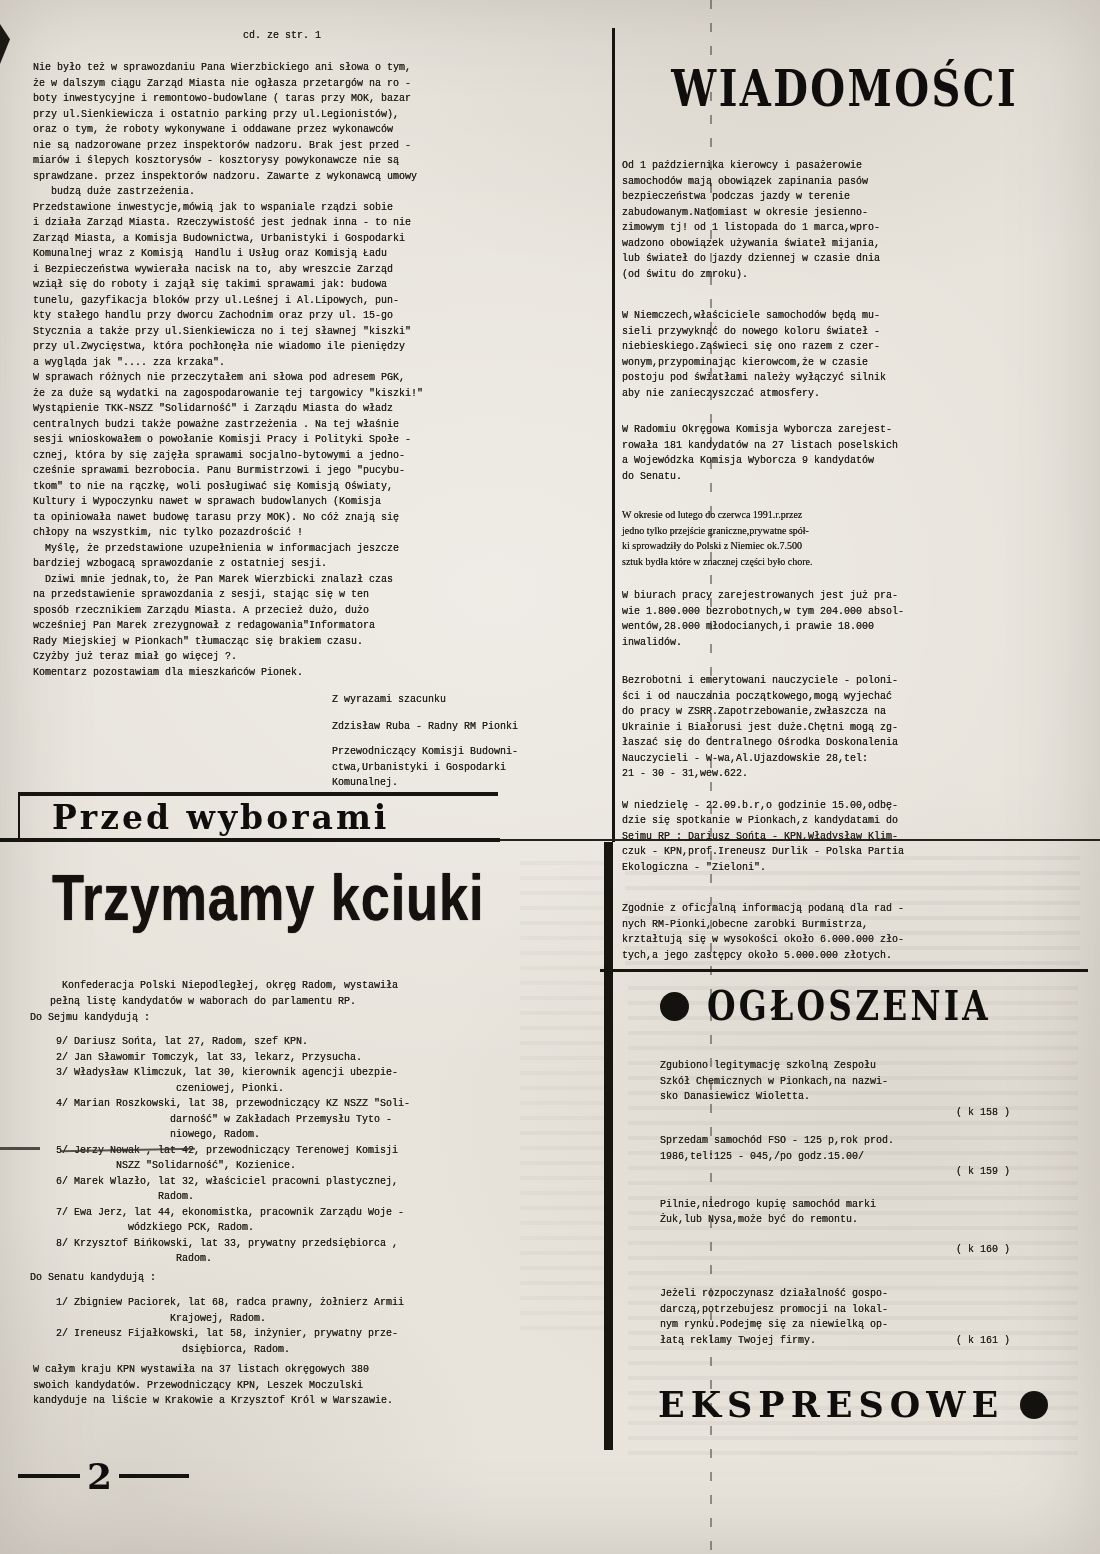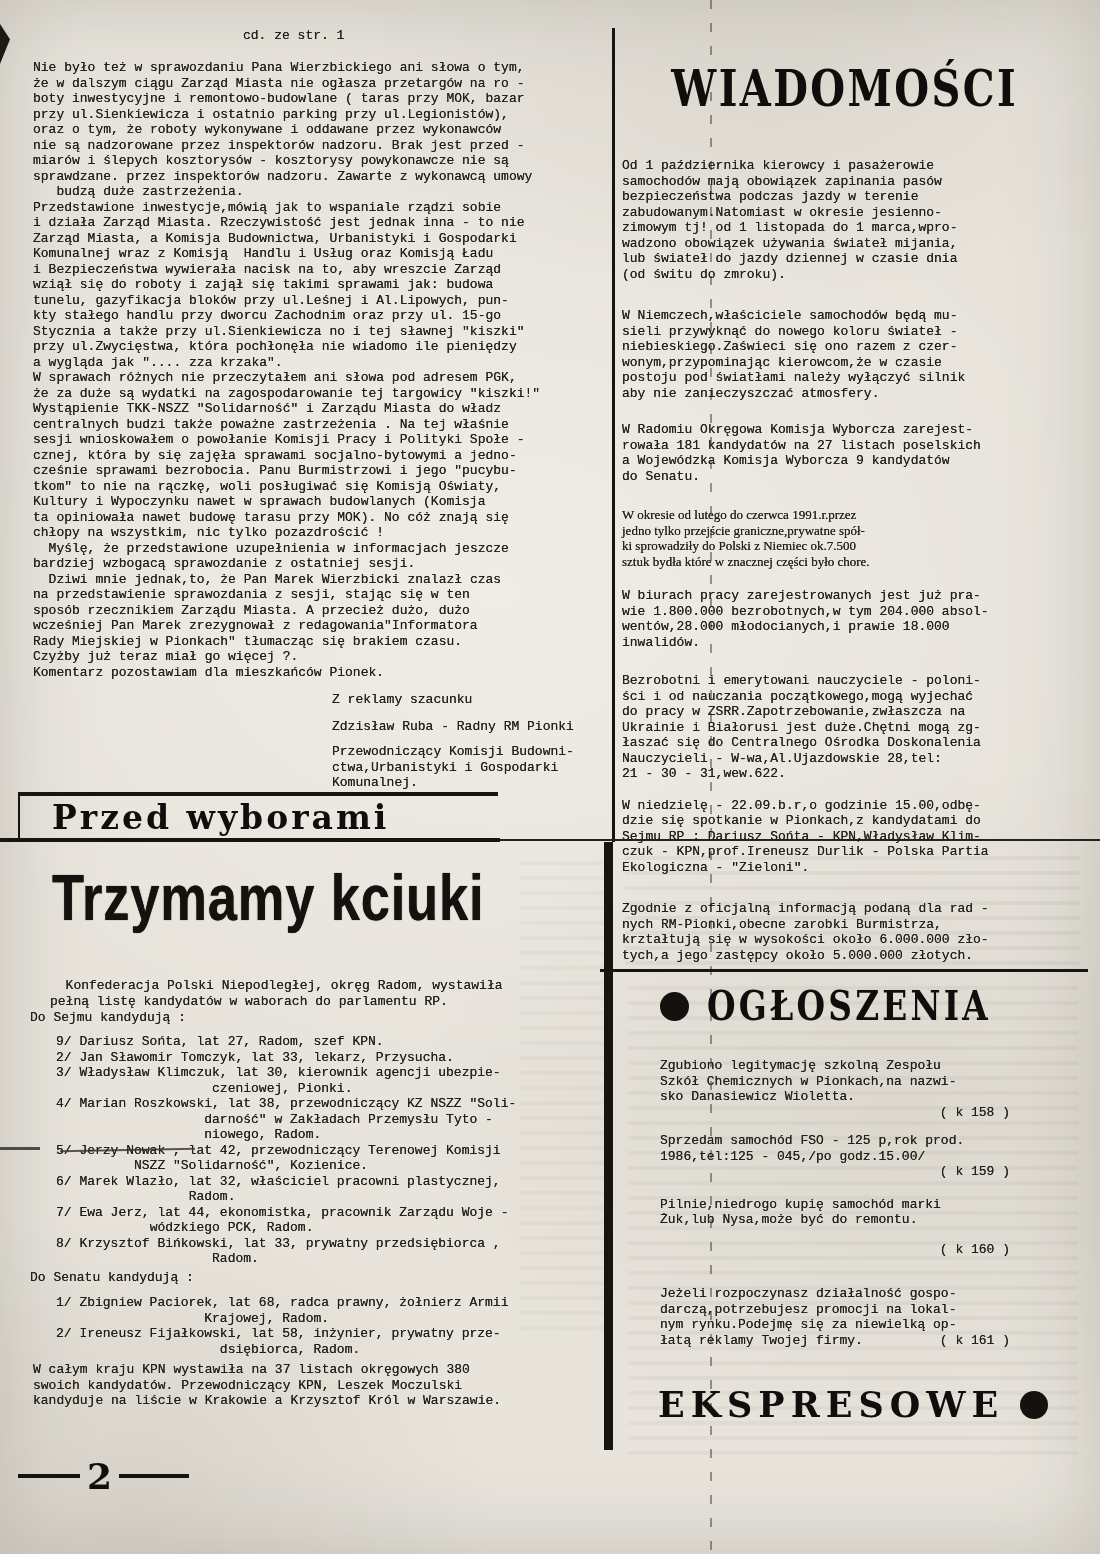--- a/index.html
+++ b/index.html
@@ -6,21 +6,21 @@
   .page{position:relative;width:1100px;height:1554px;margin:0 auto;overflow:hidden;
     background:
       radial-gradient(ellipse 700px 520px at 82% 72%, rgba(118,108,92,0.10), transparent 70%),
       radial-gradient(ellipse 520px 420px at 12% 96%, rgba(110,100,85,0.13), transparent 70%),
       radial-gradient(ellipse 600px 300px at 70% 5%, rgba(120,112,98,0.10), transparent 75%),
       radial-gradient(ellipse 900px 700px at 45% 38%, rgba(255,255,255,0.30), transparent 70%),
       #e8e4dc;
     box-shadow:inset 0 0 90px rgba(95,88,75,0.25);
     font-family:"Liberation Mono","DejaVu Sans Mono",monospace;color:#1f1d1b;}
   .abs{position:absolute;}
-  .mono{font-family:"Liberation Mono","DejaVu Sans Mono",monospace;font-size:13px;line-height:15.5px;
+  .mono{font-family:"Liberation Mono","DejaVu Sans Mono",monospace;font-size:10px;line-height:15.5px;
     white-space:pre-wrap;color:#232019;text-shadow:0 0 0.5px rgba(35,32,25,0.85);}
   .serifhead{font-family:"DejaVu Serif","Liberation Serif",serif;font-weight:700;color:#0f0e0c;}
   .rule{background:#17150f;}
   .ghost{position:absolute;background:repeating-linear-gradient(0deg, rgba(60,54,46,0.05) 0 4px, transparent 4px 15px);filter:blur(0.7px);}
   .chev{width:27px;height:46px;background:#14120e;}
   .chev-r{clip-path:polygon(0 0,46% 0,100% 50%,46% 100%,0 100%,52% 50%);}
   .chev-l{clip-path:polygon(100% 0,54% 0,0 50%,54% 100%,100% 100%,48% 50%);}
   .bullet{background:#14120e;border-radius:50%;}
   .news-item{margin-bottom:21px;}
   .news-list .news-item:nth-of-type(1){margin-bottom:26px;}
@@ -88,21 +88,21 @@
   Myślę, że przedstawione uzupełnienia w informacjach jeszcze
 bardziej wzbogacą sprawozdanie z ostatniej sesji.
   Dziwi mnie jednak,to, że Pan Marek Wierzbicki znalazł czas
 na przedstawienie sprawozdania z sesji, stając się w ten
 sposób rzecznikiem Zarządu Miasta. A przecież dużo, dużo
 wcześniej Pan Marek zrezygnował z redagowania"Informatora
 Rady Miejskiej w Pionkach" tłumacząc się brakiem czasu.
 Czyżby już teraz miał go więcej ?.
 Komentarz pozostawiam dla mieszkańców Pionek.</div>
 
-  <div class="abs mono" style="left:332px;top:692px;">Z reklamy szacunku</div>
+  <div class="abs mono" style="left:332px;top:692px;">Z wyrazami szacunku</div>
   <div class="abs mono" style="left:332px;top:719px;">Zdzisław Ruba - Radny RM Pionki</div>
   <div class="abs mono" style="left:332px;top:744px;width:280px;">Przewodniczący Komisji Budowni-
 ctwa,Urbanistyki i Gospodarki
 Komunalnej.</div>
 
   <div class="abs rule" style="left:20px;top:792px;width:478px;height:4px;"></div>
   <div class="abs rule" style="left:18px;top:792px;width:2px;height:50px;"></div>
   <div class="abs" style="left:0;top:839px;width:1100px;height:2px;background:#26231d;"></div>
   <div class="abs rule" style="left:0;top:838px;width:500px;height:4px;"></div>
   <div class="abs serifhead" style="left:52px;top:798px;font-size:33px;letter-spacing:3px;">Przed wyborami</div>

